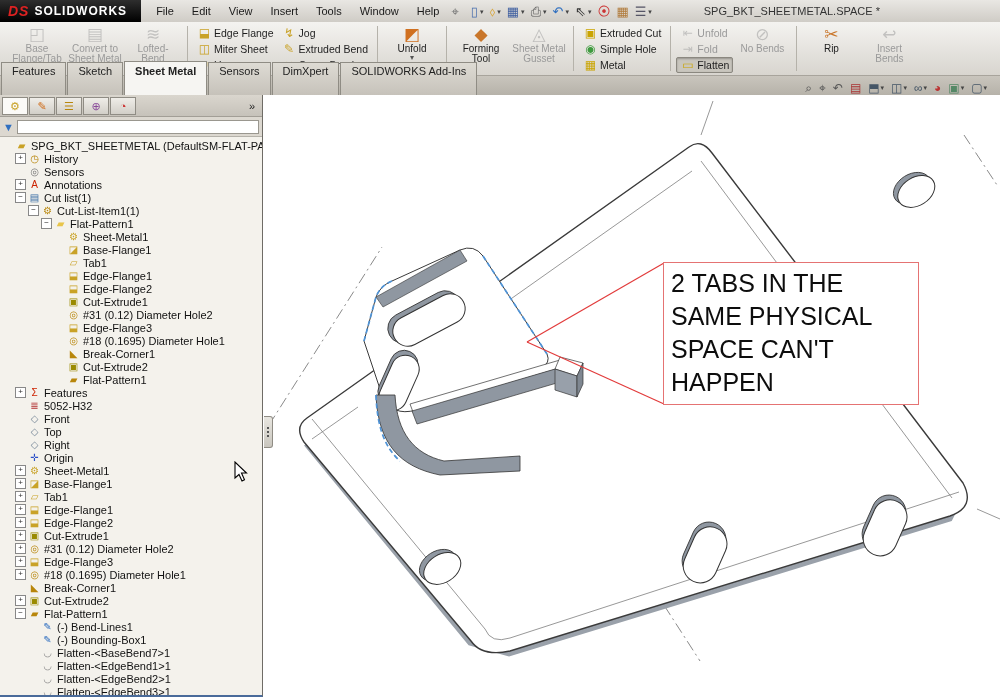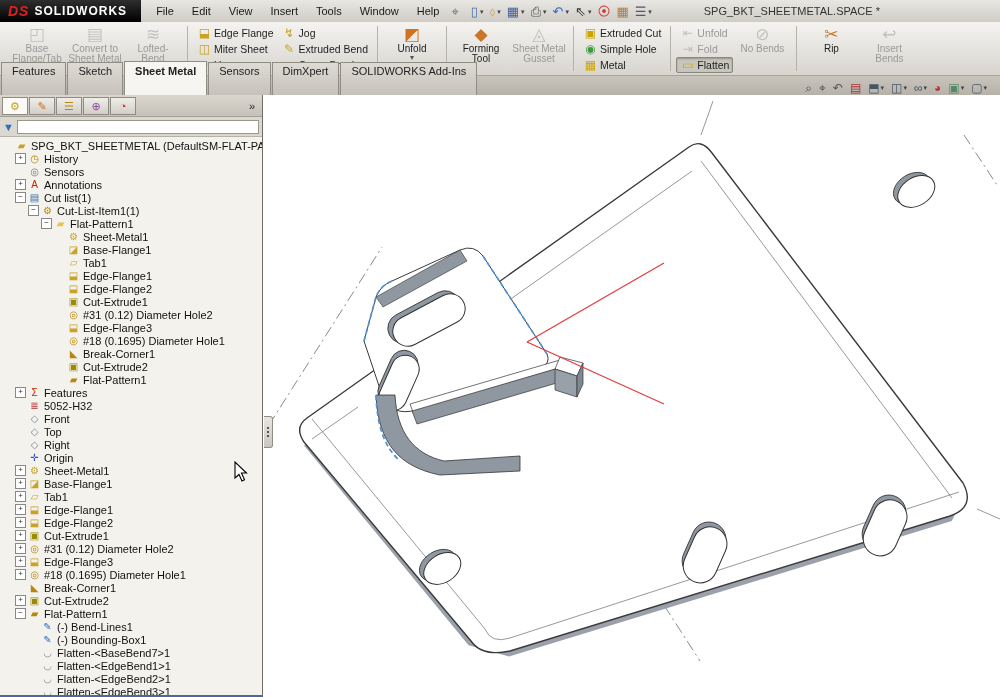--- a/index.html
+++ b/index.html
@@ -621,20 +621,26 @@
           <path d="M 219 161 L 283 259"></path>
           <path d="M 112 300 C 113 330 120 352 136 366"></path>
         </g>
 
         <g stroke="#e23b3b" stroke-width="1.2" fill="none">
           <path d="M 263 247 L 400 168"></path>
           <path d="M 263 247 L 400 309"></path>
         </g>
       </svg>
 
+      <div class="callout">
+        <div class="cline">2 TABS IN THE</div>
+        <div class="cline">SAME PHYSICAL</div>
+        <div class="cline">SPACE CAN'T</div>
+        <div class="cline">HAPPEN</div>
+      </div>
 
       <div class="vsplitter">
           <i></i>
           <i></i>
           <i></i>
         </div>
     </div>
   </div>
 </div>
 

